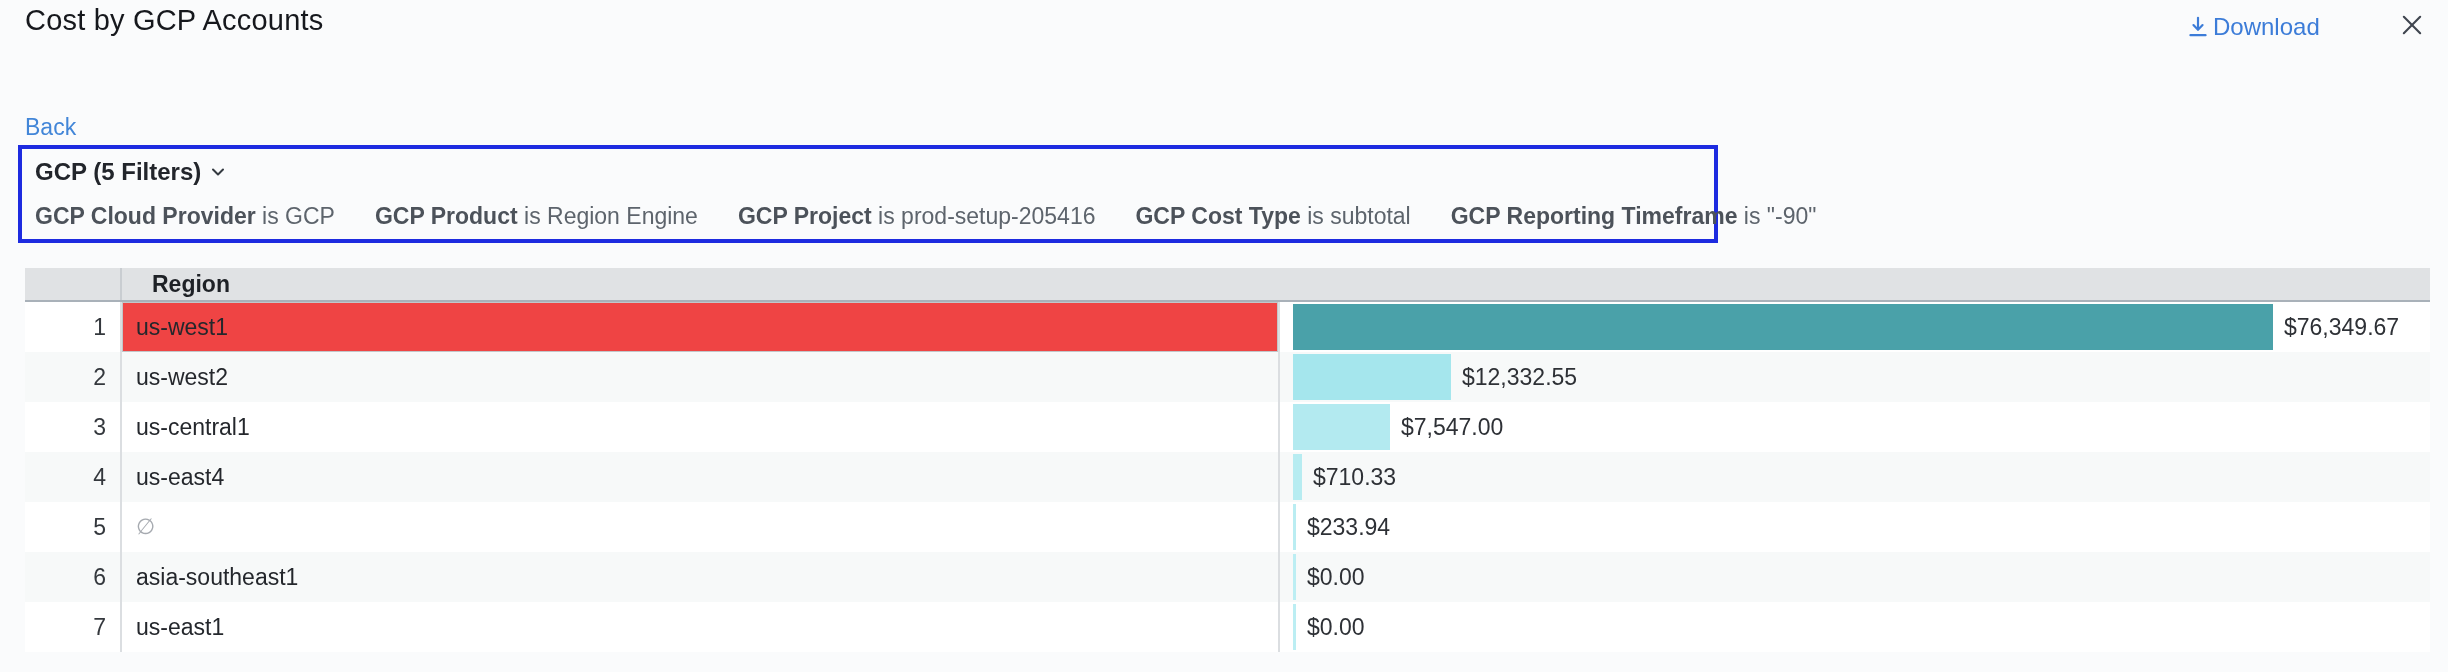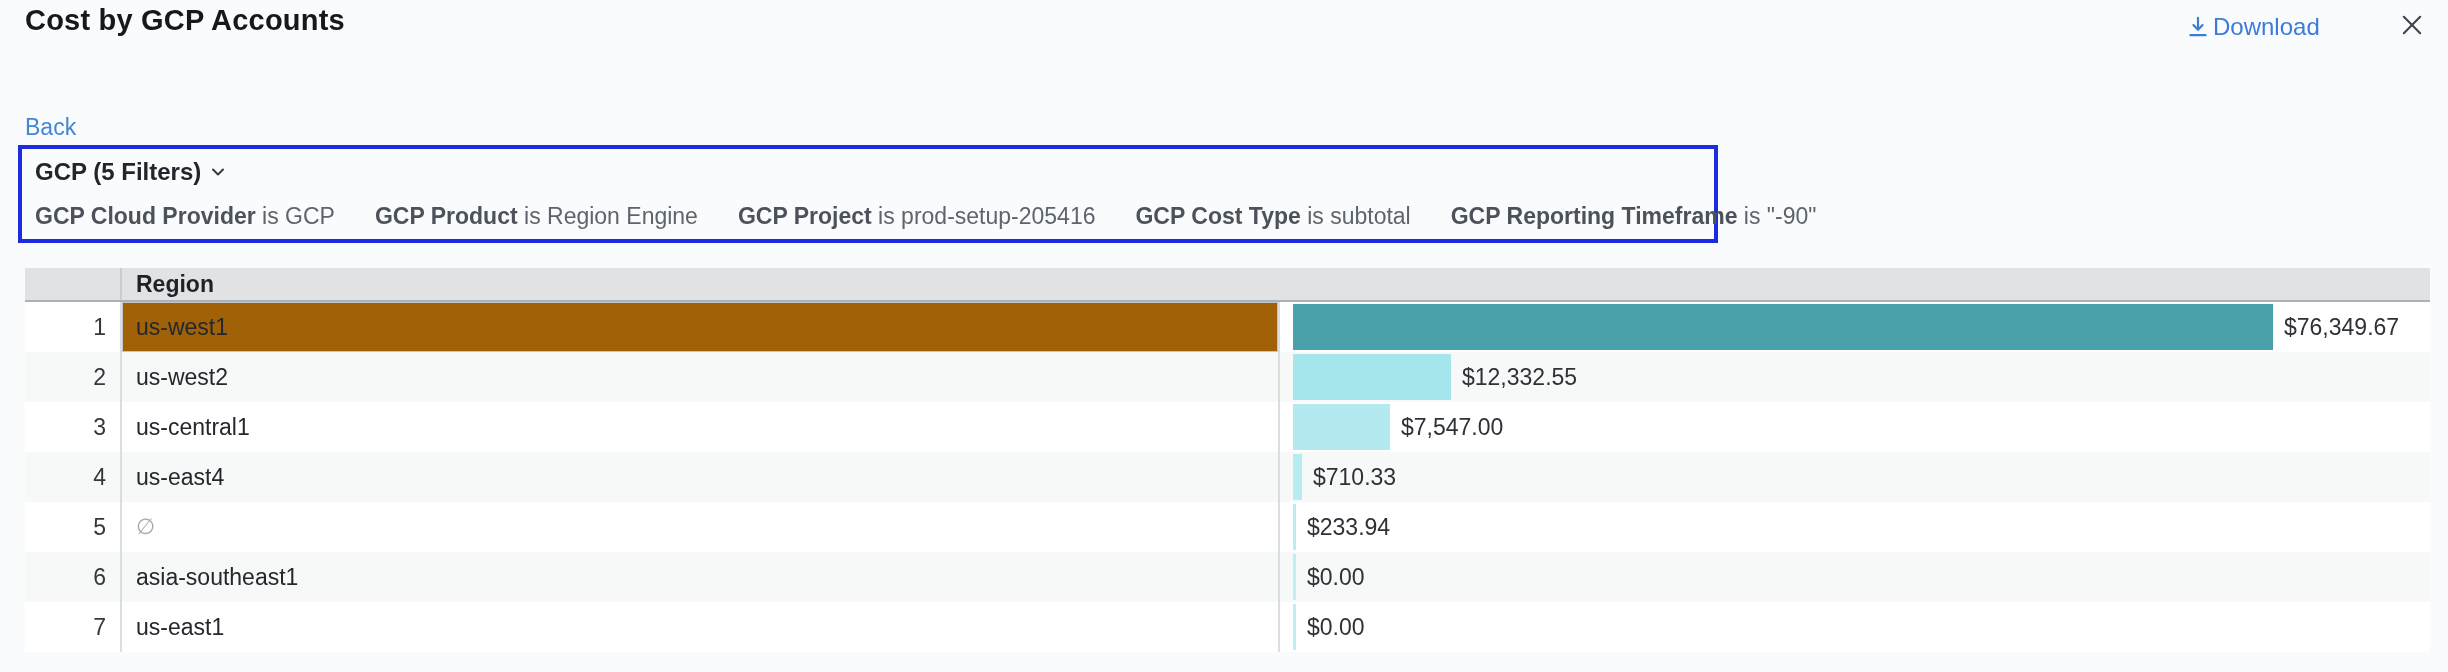--- a/index.html
+++ b/index.html
@@ -7,21 +7,21 @@
   body {
     width:2448px; height:672px; position:relative; overflow:hidden;
     background:#fafbfc;
     font-family:"Liberation Sans","DejaVu Sans",sans-serif;
     color:#1d1f24;
   }
 
   
   .page-title {
     position:absolute; left:25px; top:4px; margin:0;
-    font-size:29px; font-weight:700; color:#16181d; letter-spacing:.2px;
+    font-size:29px; font-weight:400; color:#16181d; letter-spacing:.2px;
   }
   .download-btn {
     position:absolute; top:13px; left:2185px;
     display:flex; align-items:center; gap:2px;
     font-size:24px; font-weight:500; color:#3c7cd8; cursor:pointer;
     background:none; border:none; padding:0;
   }
   .close-btn {
     position:absolute; top:10px; left:2396px; width:32px; height:32px;
     background:none; border:none; padding:0; cursor:pointer;
@@ -51,40 +51,40 @@
   }
   .filter-item b { color:#4c525a; font-weight:700; }
 
   
   .cost-table { position:absolute; left:25px; top:268px; width:2405px; }
   .thead {
     display:grid; grid-template-columns:95px 1158px 1152px;
     height:34px; background:#e0e2e4; border-bottom:2px solid #a9b1b9;
   }
   .th {
-    display:flex; align-items:center; padding-left:14px;
+    display:flex; align-items:center; padding-left:30px;
     font-size:23px; font-weight:700; color:#1e2126;
   }
   .th.sep { border-left:2px solid #c9cdd1; }
 
   .trow {
     display:grid; grid-template-columns:95px 1158px 1152px;
     height:50px; background:#ffffff;
   }
   .trow.stripe { background:#f7f9f9; }
   .cell.num {
     display:flex; align-items:center; justify-content:flex-end;
     padding-right:14px; font-size:23px; color:#34383d;
   }
   .cell.region {
     display:flex; align-items:center; padding-left:14px;
     font-size:23px; color:#24272c; border-left:2px solid #dbdee1; cursor:pointer;
   }
   .cell.region.selected {
-    background:#a16207;
+    background:#ef4444;
     box-shadow: inset 0 0 0 1px #c3c6c9;
   }
   .cell.region.null-val { color:#a6aab0; font-size:22px; }
   .cell.barcell {
     display:flex; align-items:center; padding-left:13px;
     border-left:2px solid #dbdee1;
   }
   .bar { height:46px; flex:0 0 auto; }
   .amount { margin-left:11px; font-size:23px; color:#2e3136; white-space:nowrap; }
 </style>

